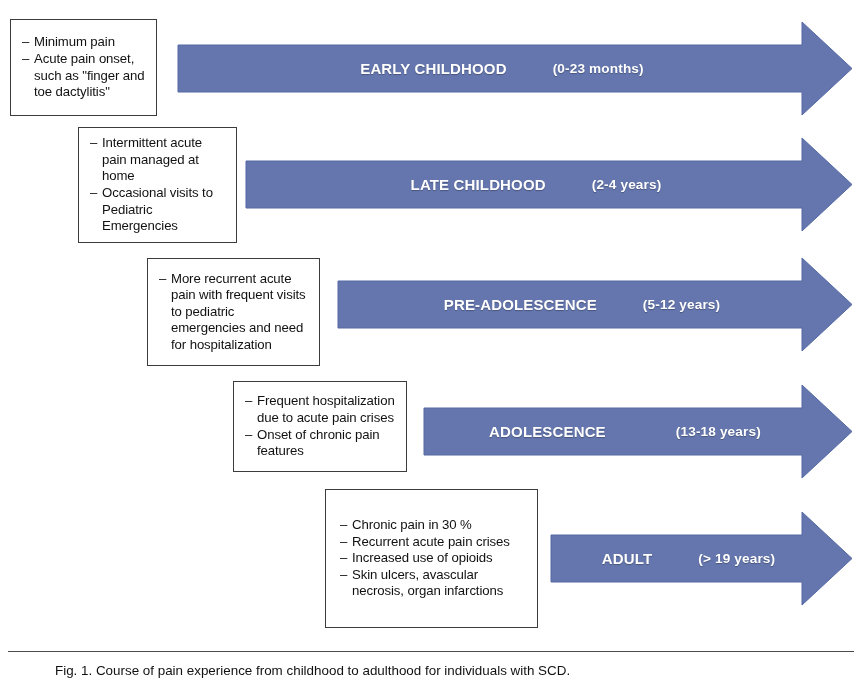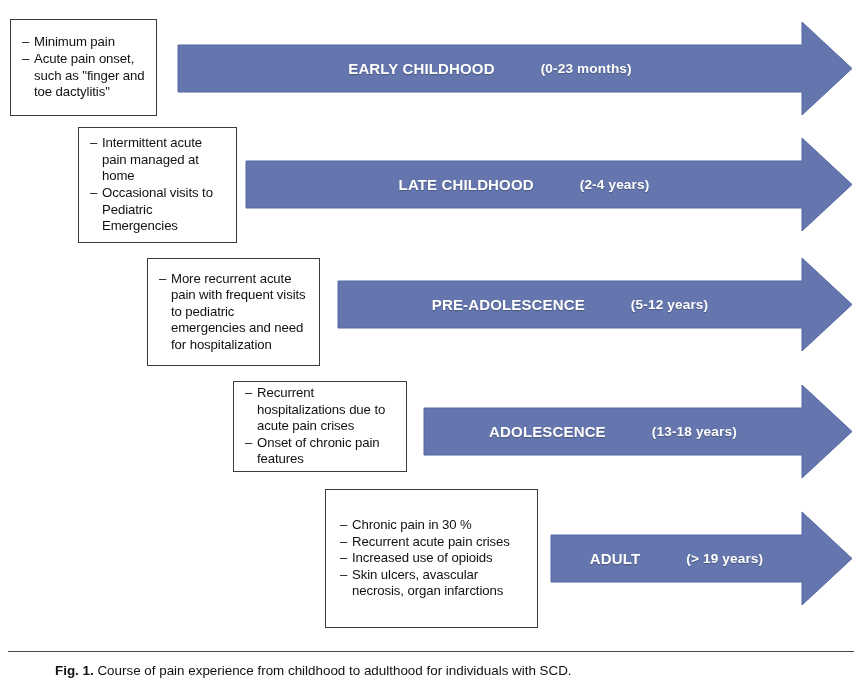--- a/index.html
+++ b/index.html
@@ -58,33 +58,34 @@
     align-items:center;
     justify-content:center;
     color:#ffffff;
     font-weight:bold;
     font-size:15px;
     letter-spacing:0.15px;
     white-space:nowrap;
     text-shadow:0 1px 1px rgba(0,0,0,.28);
     z-index:2;
     pointer-events:none;
+    padding-left:12px;
   }
   .arrow-label .age{font-size:13.6px;font-weight:bold;margin-left:41px;}
 
   
   .caption-rule{
     position:absolute;left:8px;top:651px;width:846px;height:1px;
     background:#4a4a4a;
   }
   .caption{
     position:absolute;left:8px;top:662px;width:846px;
     font-size:13.4px;line-height:18px;color:#111;
   }
-  .caption b{font-weight:bold;padding-left:47px;}
+  .caption b{font-weight:normal;padding-left:47px;}
 </style>
 </head>
 <body>
 
 <div id="figure">
 
   <div class="stage">
 
     <div class="row">
       <div class="arrow" style="left:178px;top:22px;width:674px;height:93px;">
@@ -140,29 +141,29 @@
           <li><span class="dash">–</span><span>More recurrent acute pain with frequent visits to pediatric emergencies and need for hospitalization</span></li>
         </ul>
       </div>
     </div>
 
     <div class="row">
       <div class="arrow" style="left:424px;top:385px;width:428px;height:93px;">
         <svg width="428" height="93" viewBox="0 0 428 93">
           <path d="M0,23 L378,23 L378,0 L428,46.5 L378,93 L378,70 L0,70 Z" fill="#6476ad" stroke="#5569a4" stroke-width="1"></path>
         </svg>
-        <div class="arrow-label" style="left:0;width:378px;">
+        <div class="arrow-label" style="left:0;width:378px;gap:12px;">
           <span>ADOLESCENCE</span>
           <span style="width:5px;display:inline-block"></span>
           <span class="age">(13-18 years)</span>
         </div>
       </div>
       <div class="box" style="left:233px;top:381px;width:174px;height:91px;padding:7px 9px 7px 11px;">
         <ul>
-          <li><span class="dash">–</span><span>Recurrent hospitalizations due to acute pain crises</span></li>
+          <li><span class="dash">–</span><span>Frequent hospitalization due to acute pain crises</span></li>
           <li><span class="dash">–</span><span>Onset of chronic pain features</span></li>
         </ul>
       </div>
     </div>
 
     <div class="row">
       <div class="arrow" style="left:551px;top:512px;width:301px;height:93px;">
         <svg width="301" height="93" viewBox="0 0 301 93">
           <path d="M0,23 L251,23 L251,0 L301,46.5 L251,93 L251,70 L0,70 Z" fill="#6476ad" stroke="#5569a4" stroke-width="1"></path>
         </svg>

